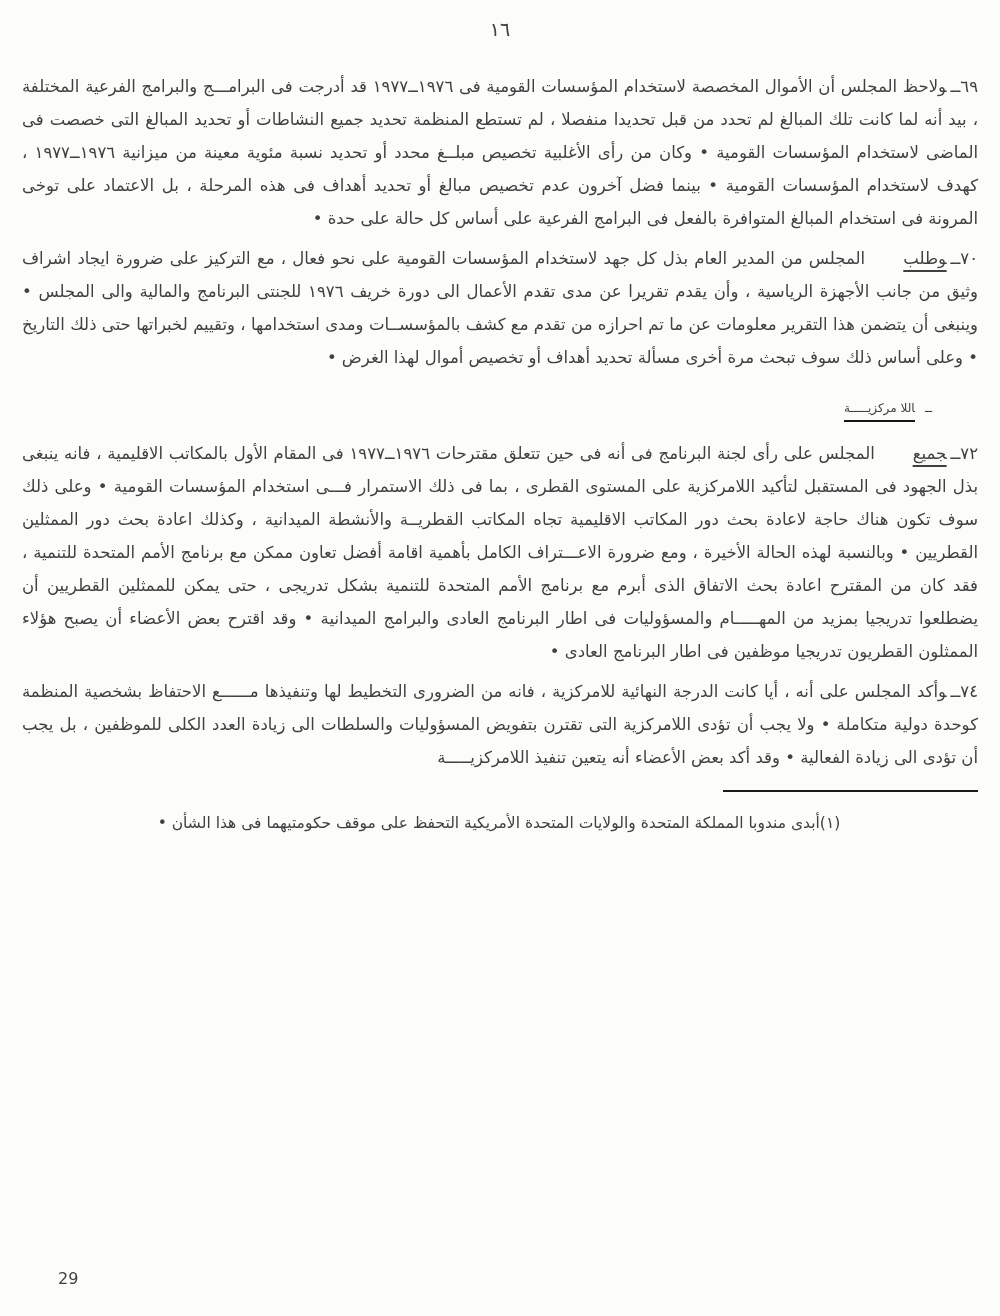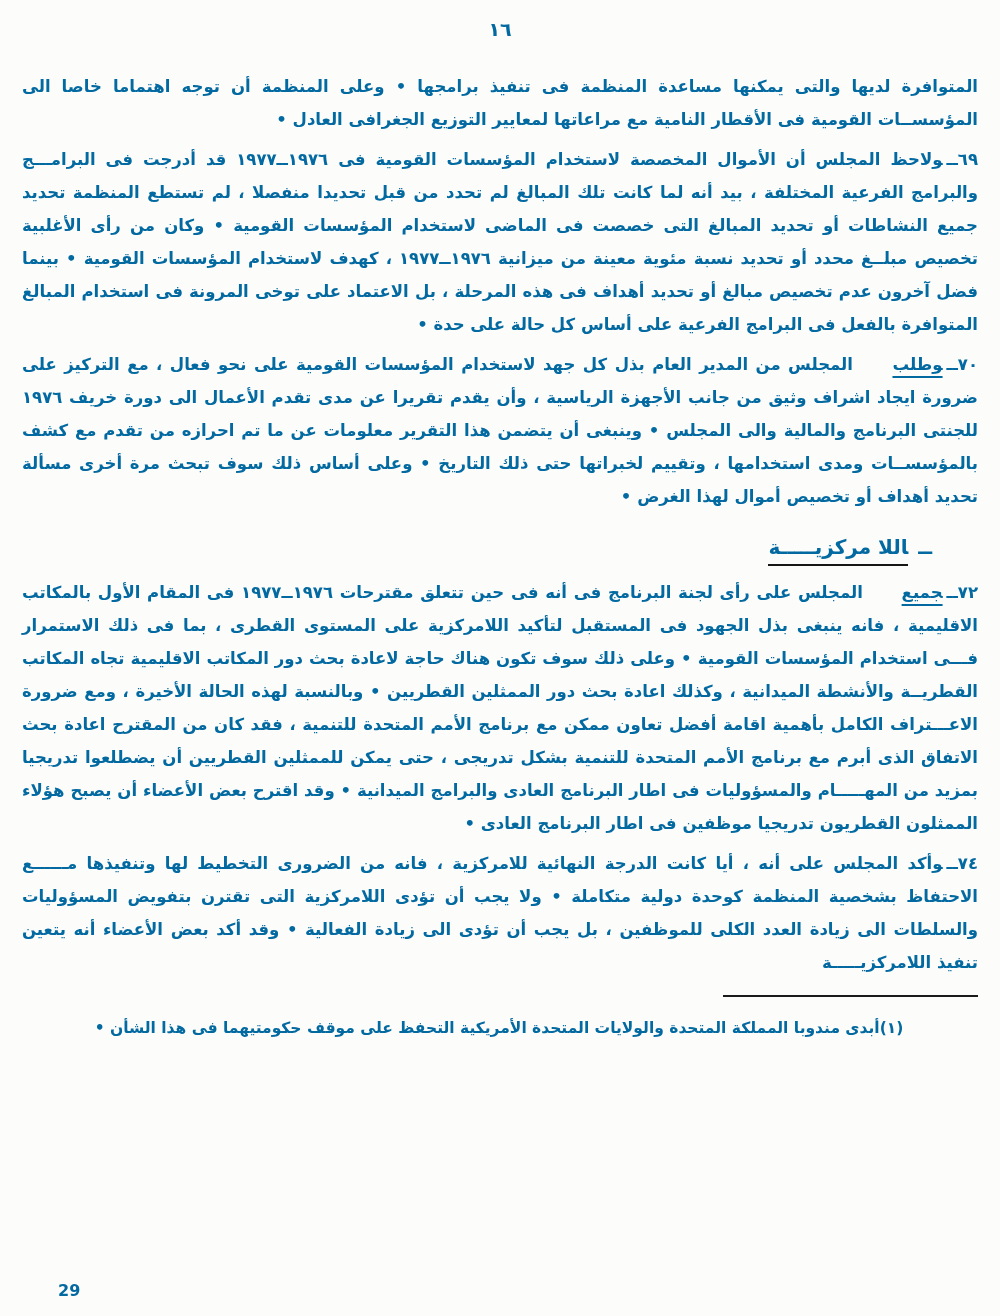--- a/index.html
+++ b/index.html
@@ -6,22 +6,21 @@
   .page {
     width: 1000px;
     height: 1316px;
     margin: 0 auto;
     background: #fcfcfa;
     position: relative;
     box-sizing: border-box;
     padding: 12px 22px 0 22px;
     overflow: hidden;
     font-family: "DejaVu Sans", sans-serif;
-    color: #0369a1;
-    font-weight: bold;
+    color: #404040;
   }
   .page-num-top {
     text-align: center;
     font-size: 19px;
     letter-spacing: 2px;
     margin: 6px 0 30px 0;
   }
   .doc-body {
     direction: rtl;
     text-align: justify;
@@ -32,21 +31,21 @@
   .para .num { margin-left: 4px; white-space: nowrap; }
   .u {
     text-decoration: underline;
     text-decoration-thickness: 1.5px;
     text-underline-offset: 6px;
     margin-left: 32px;
   }
   .section-heading {
     margin: 18px 0 12px 0;
     padding-right: 46px;
-    font-size: 20px;
+    font-size: 12px;
   }
   .section-heading .dash { margin-left: 10px; }
   .section-heading .label {
     border-bottom: 2.5px solid #161616;
     padding-bottom: 5px;
   }
   sup.fn-ref {
     font-size: 11.5px;
     line-height: 0;
     vertical-align: super;
@@ -60,36 +59,35 @@
   .footnote {
     direction: rtl;
     text-align: center;
     font-size: 15.5px;
     line-height: 30px;
     padding-right: 2px;
   }
   .page-num-bottom {
     position: absolute;
     left: 58px;
-    bottom: 16px;
+    bottom: 28px;
     font-size: 16px;
     direction: ltr;
     font-family: "DejaVu Sans", sans-serif;
   }
 </style>
 </head>
 <body>
 
 <div class="page">
 
   <div class="page-num-top">١٦</div>
 
   <div class="doc-body">
 
-    <p class="para"><span>المتوافرة لديها والتى يمكنها مساعدة المنظمة فى تنفيذ برامجها • وعلى المنظمة أن توجه اهتماما خاصا الى المؤسســات القومية فى الأقطار النامية مع مراعاتها لمعايير التوزيع الجغرافى العادل •</span></p>
 
     <p class="para"><span class="num">٦٩ــ</span><span>ولاحظ المجلس أن الأموال المخصصة لاستخدام المؤسسات القومية فى ١٩٧٦ــ١٩٧٧ قد أدرجت فى البرامـــج والبرامج الفرعية المختلفة ، بيد أنه لما كانت تلك المبالغ لم تحدد من قبل تحديدا منفصلا ، لم تستطع المنظمة تحديد جميع النشاطات أو تحديد المبالغ التى خصصت فى الماضى لاستخدام المؤسسات القومية • وكان من رأى الأغلبية تخصيص مبلــغ محدد أو تحديد نسبة مئوية معينة من ميزانية ١٩٧٦ــ١٩٧٧ ، كهدف لاستخدام المؤسسات القومية • بينما فضل آخرون عدم تخصيص مبالغ أو تحديد أهداف فى هذه المرحلة ، بل الاعتماد على توخى المرونة فى استخدام المبالغ المتوافرة بالفعل فى البرامج الفرعية على أساس كل حالة على حدة •</span></p>
 
     <p class="para"><span class="num">٧٠ــ</span><span class="u">وطلب</span>
       <span>المجلس من المدير العام بذل كل جهد لاستخدام المؤسسات القومية على نحو فعال ، مع التركيز على ضرورة ايجاد اشراف وثيق من جانب الأجهزة الرياسية ، وأن يقدم تقريرا عن مدى تقدم الأعمال الى دورة خريف ١٩٧٦ للجنتى البرنامج والمالية والى المجلس • وينبغى أن يتضمن هذا التقرير معلومات عن ما تم احرازه من تقدم مع كشف بالمؤسســات ومدى استخدامها ، وتقييم لخبراتها حتى ذلك التاريخ • وعلى أساس ذلك سوف تبحث مرة أخرى مسألة تحديد أهداف أو تخصيص أموال لهذا الغرض •</span></p>
 
     <p class="section-heading"><span class="dash">ــ</span><span class="label">اللا مركزيـــــة</span></p>
 
 
     <p class="para"><span class="num">٧٢ــ</span><span class="u">جميع</span>

